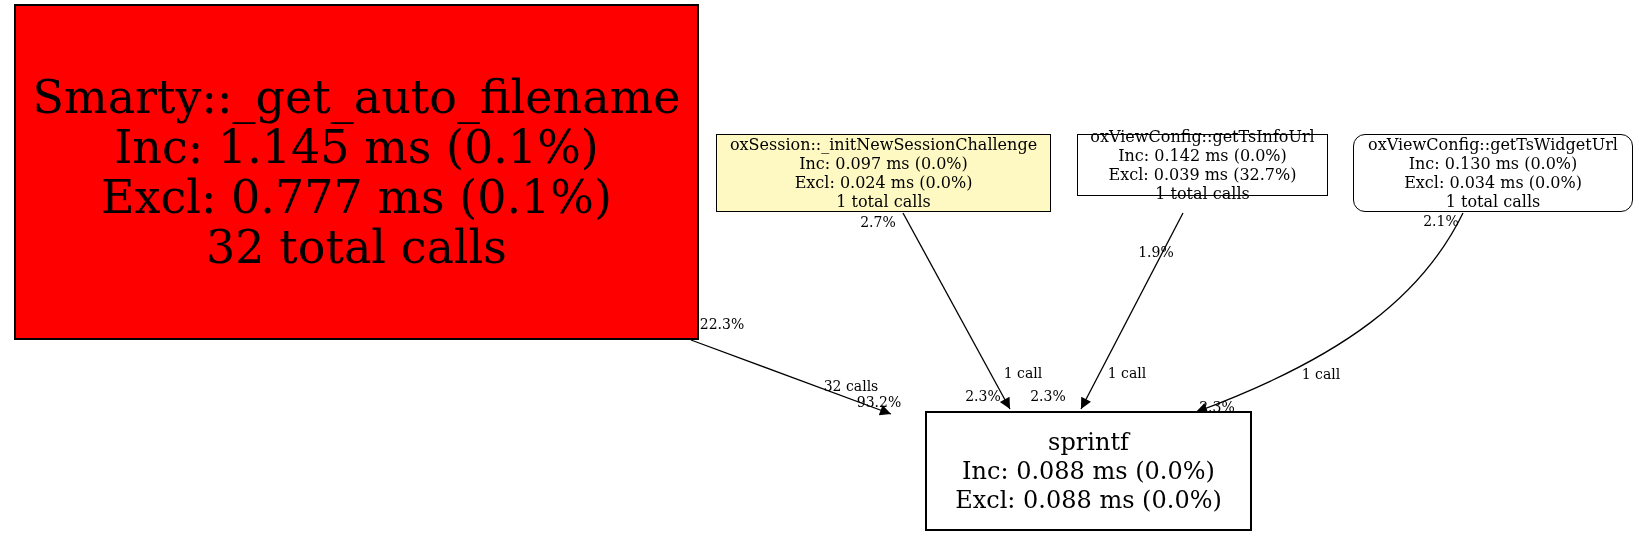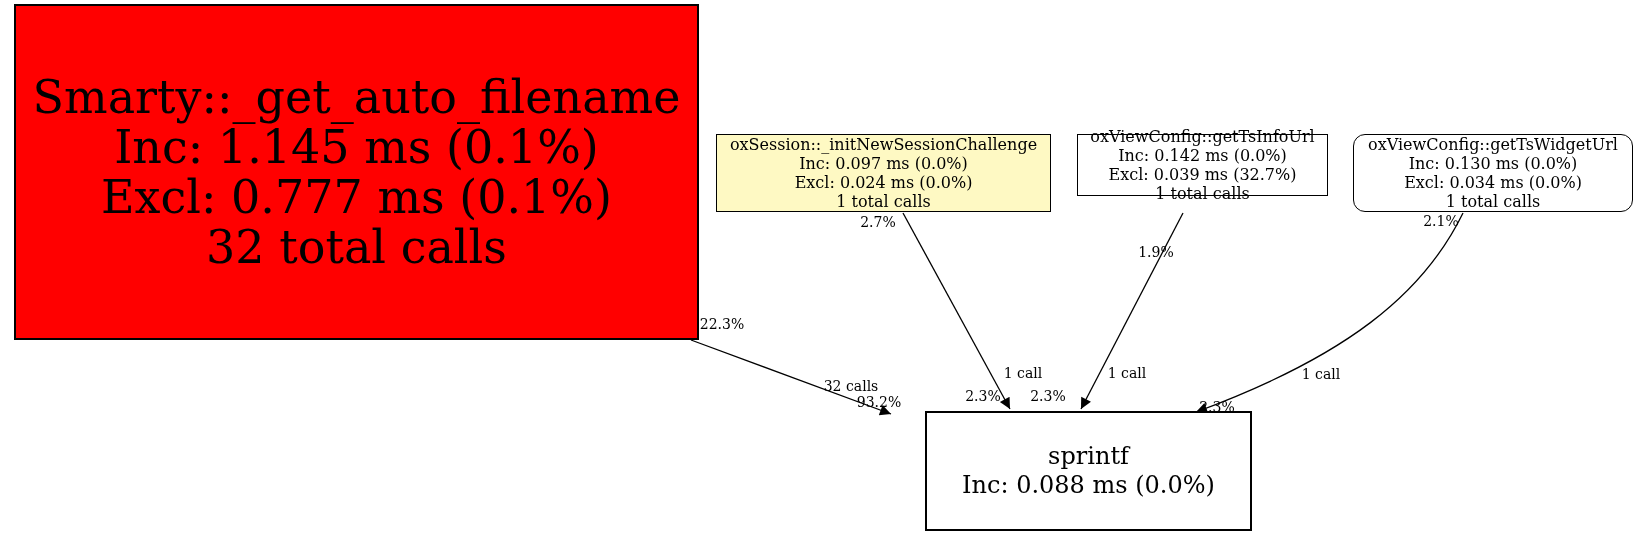--- a/index.html
+++ b/index.html
@@ -102,20 +102,21 @@
   <div class="node node-small" style="left: 1353px; top: 134px; width: 280px; height: 78px; background-color: rgb(255, 255, 255); border-radius: 12px;">
     <div class="node-line">oxViewConfig::getTsWidgetUrl</div>
     <div class="node-line">Inc: 0.130 ms (0.0%)</div>
     <div class="node-line">Excl: 0.034 ms (0.0%)</div>
     <div class="node-line">1 total calls</div>
   </div>
 
   <div class="node node-mid" style="left: 893px; top: 411px; width: 327px; height: 120px; background-color: rgb(255, 255, 255); margin-left: 32px;">
     <div class="node-line">sprintf</div>
     <div class="node-line">Inc: 0.088 ms (0.0%)</div>
+    <div class="node-line">Excl: 0.088 ms (0.0%)</div>
   </div>
 
   <div class="edge-label" style="left:722px; top:324px;">22.3%</div>
   <div class="edge-label" style="left:851px; top:374px;margin-top:12px;">32 calls</div>
   <div class="edge-label" style="left:879px; top:402px;">93.2%</div>
 
   <div class="edge-label" style="left:878px; top:222px;">2.7%</div>
   <div class="edge-label" style="left:1023px; top:373px;">1 call</div>
   <div class="edge-label" style="left:983px; top:396px;">2.3%</div>
 

